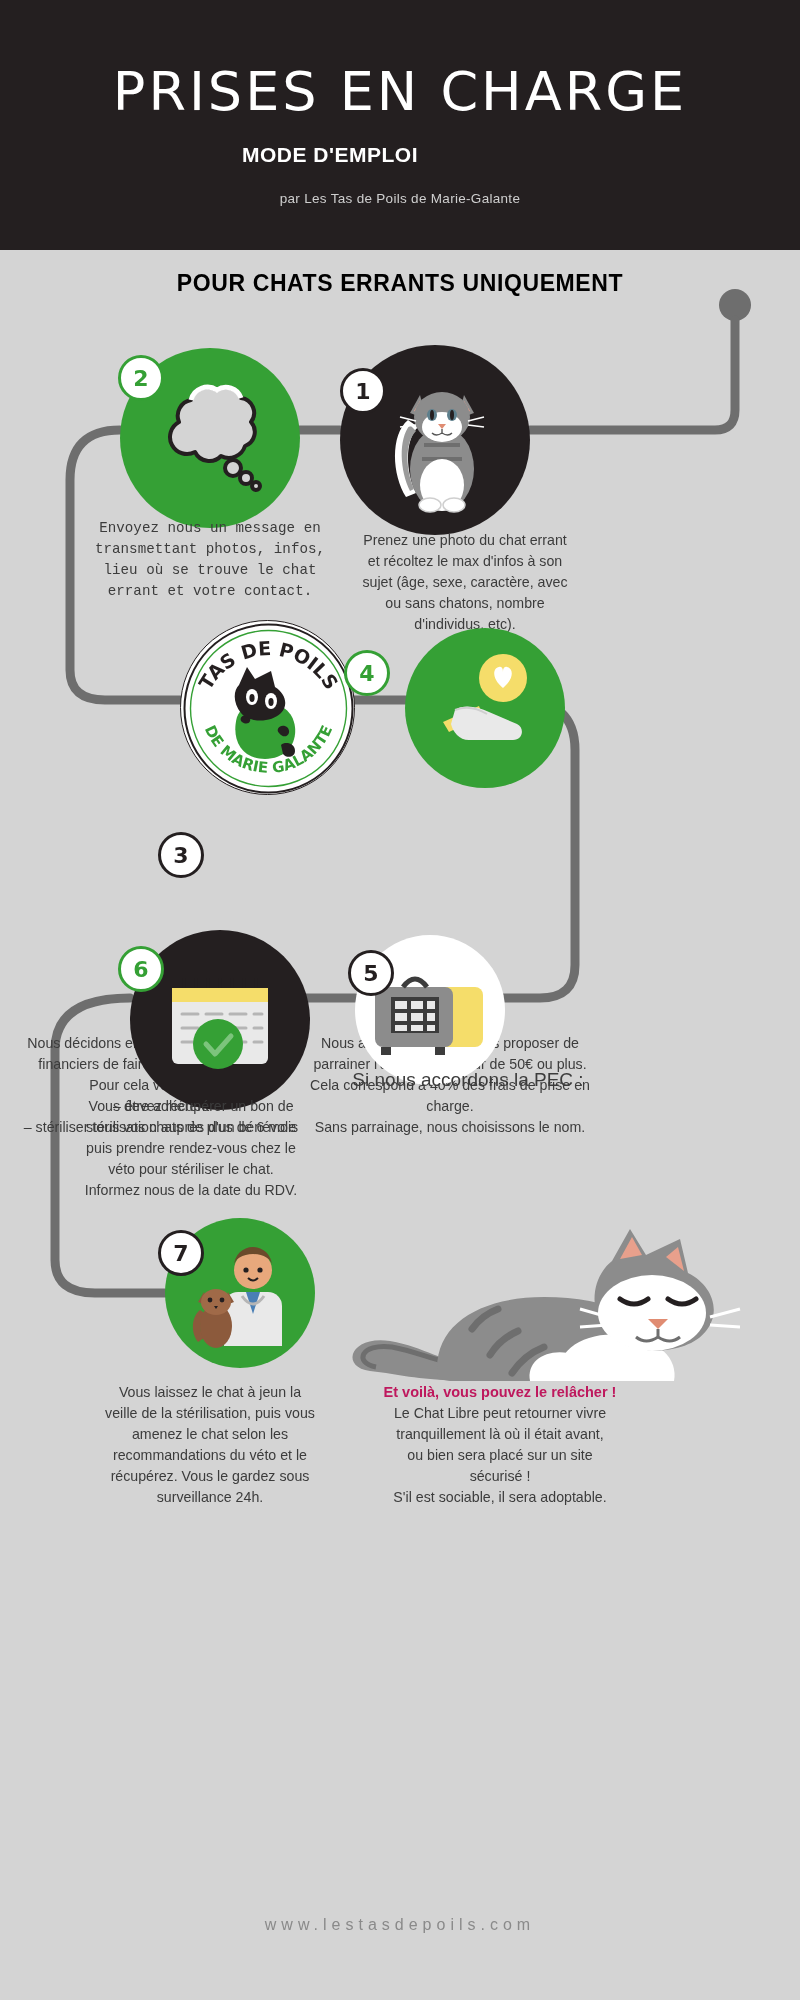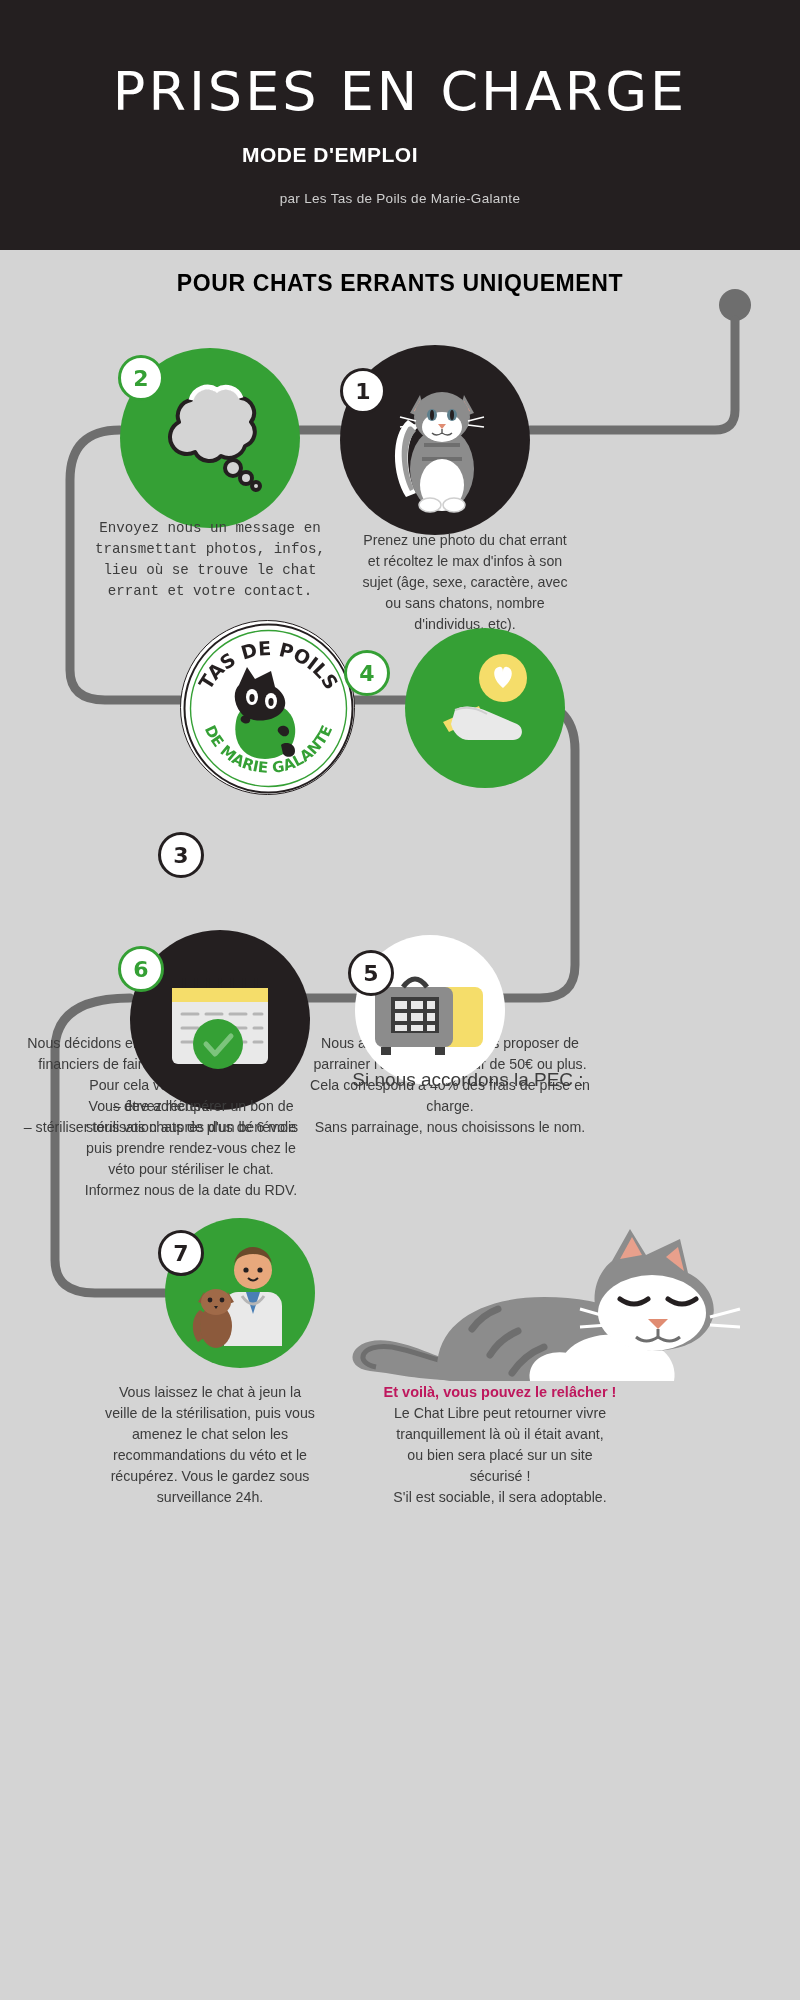--- a/index.html
+++ b/index.html
@@ -394,14 +394,15 @@
 récupérez. Vous le gardez sous
 surveillance 24h.</div>
 
   <div class="caption caption-strong" style="left:330px; top:1382px; width:340px; font-size:14.5px;">Et voilà, vous pouvez le relâcher !</div>
   <div class="caption" style="left:330px; top:1403px; width:340px;">Le Chat Libre peut retourner vivre
 tranquillement là où il était avant,
 ou bien sera placé sur un site
 sécurisé !
 S'il est sociable, il sera adoptable.</div>
 
+  <div class="footer-url">www.lestasdepoils.com</div>
 
 </div>
 
 </body></html>

